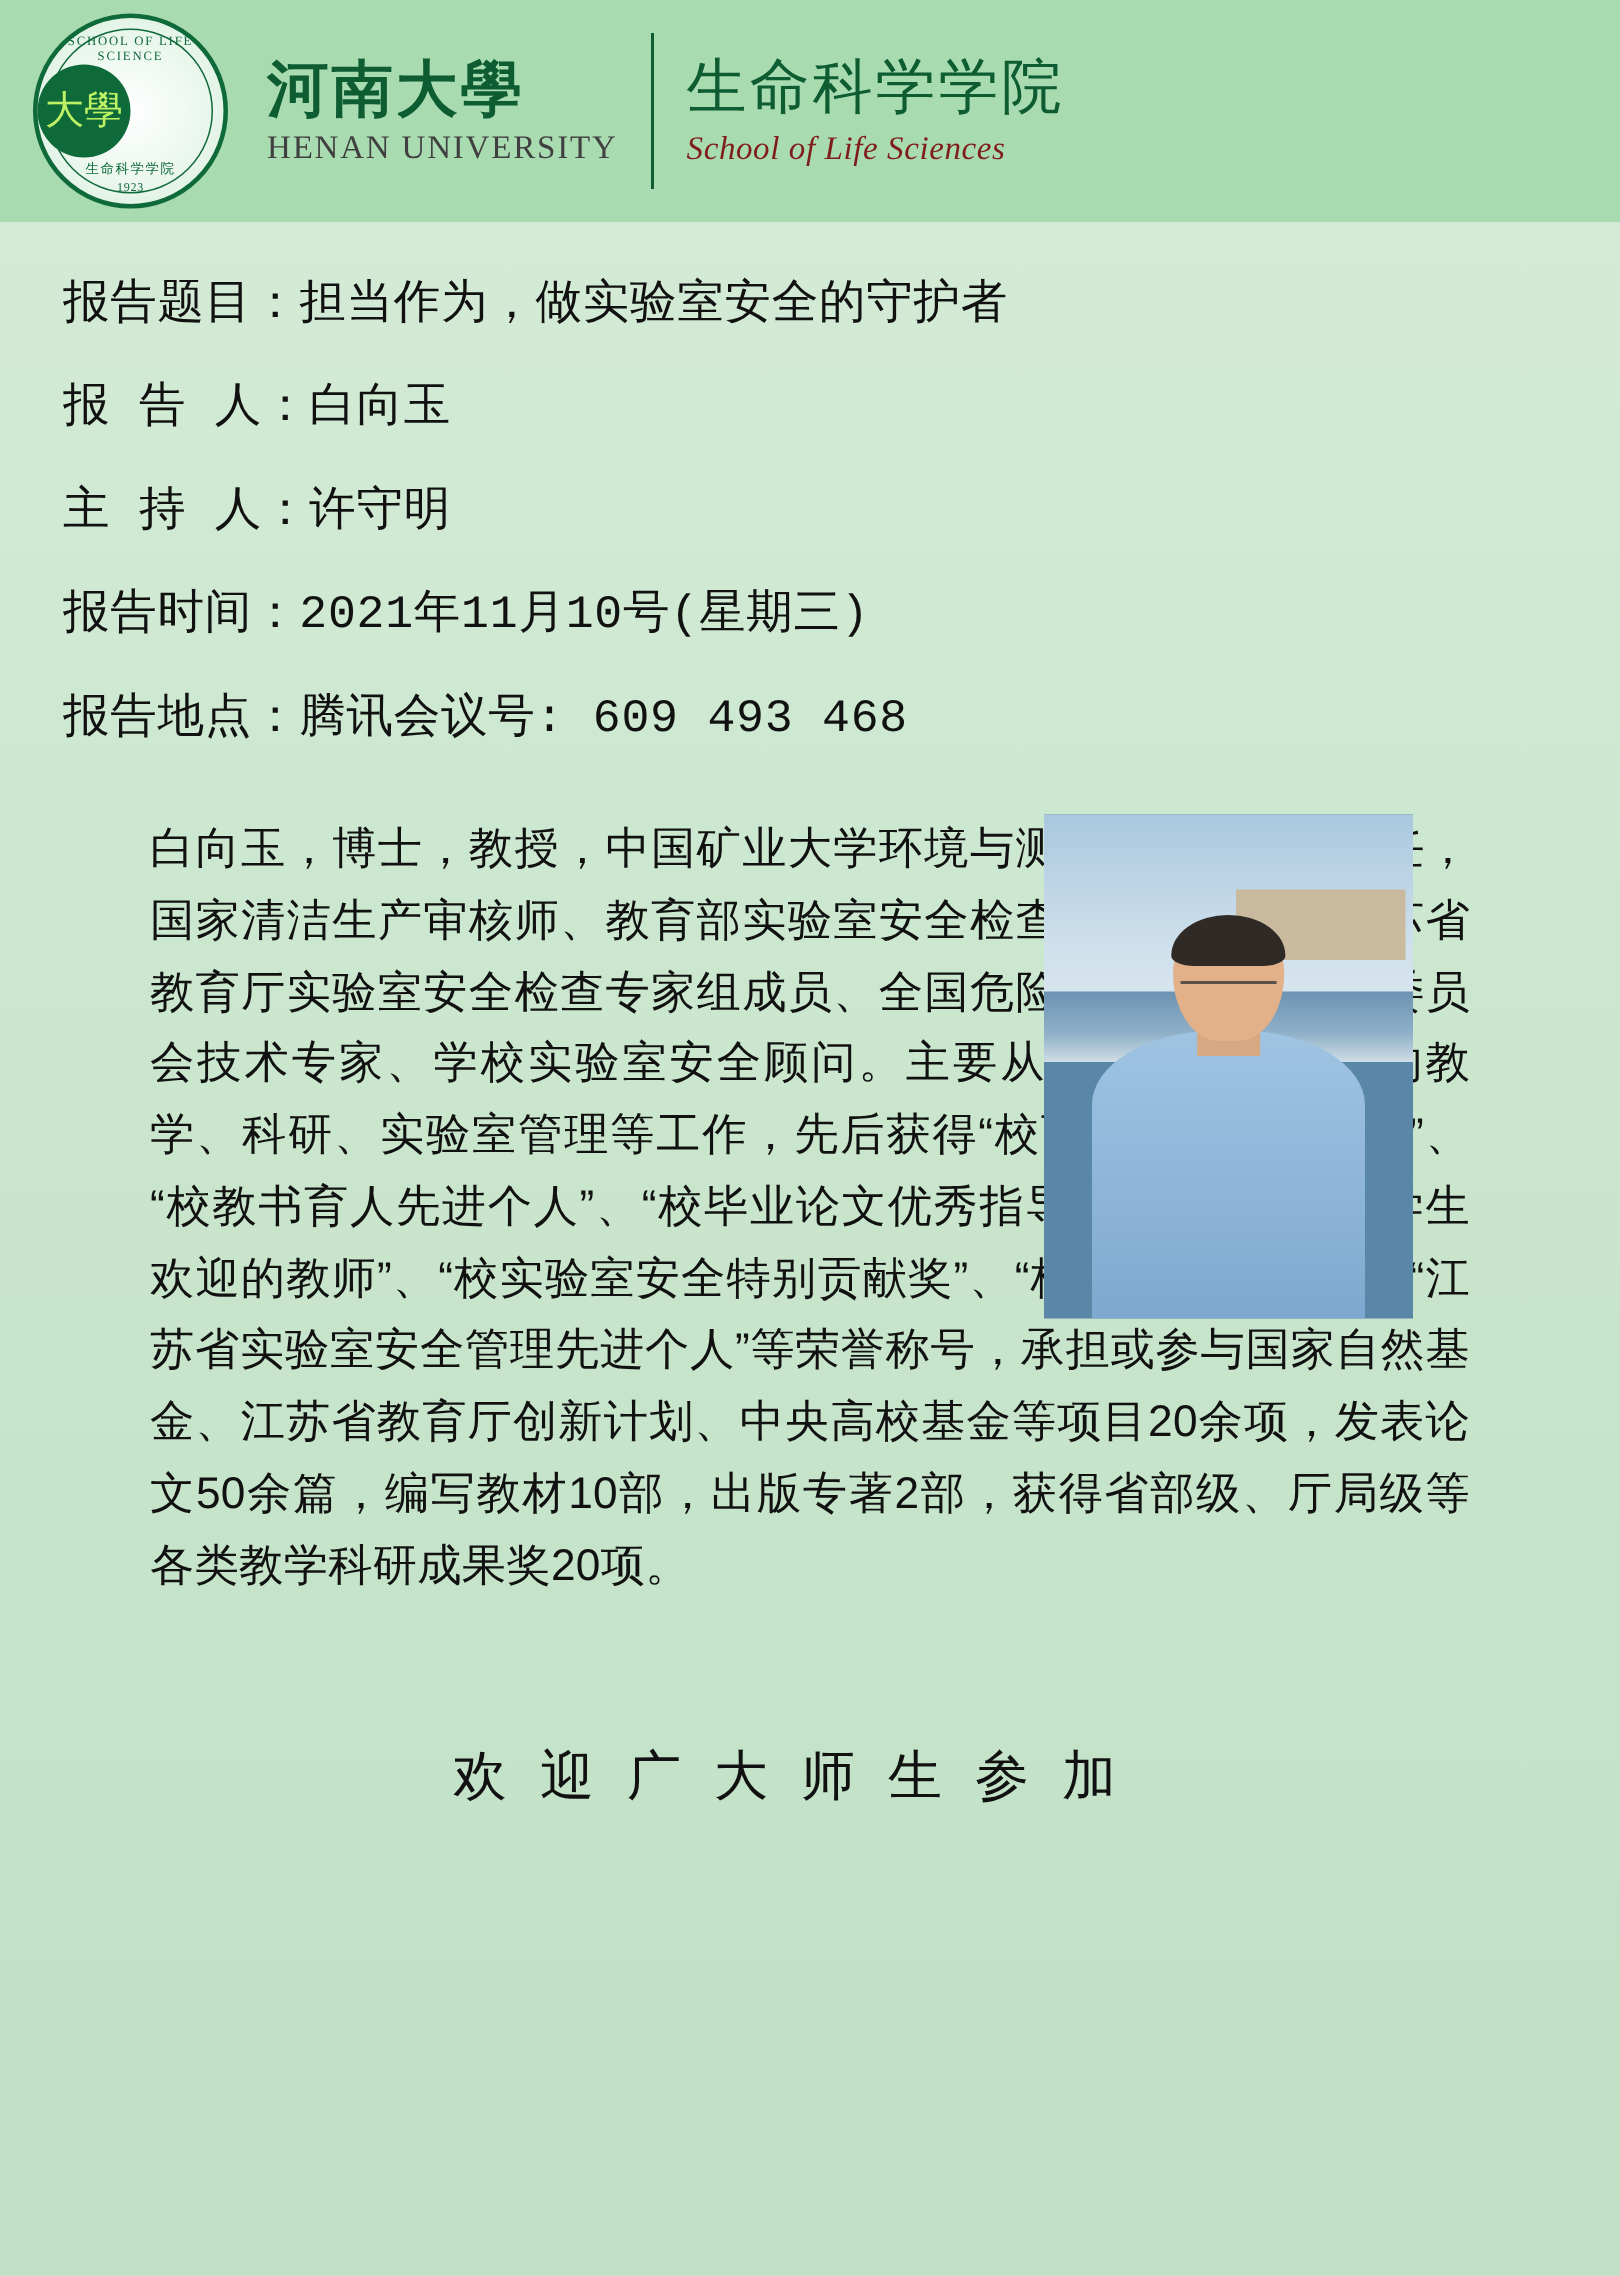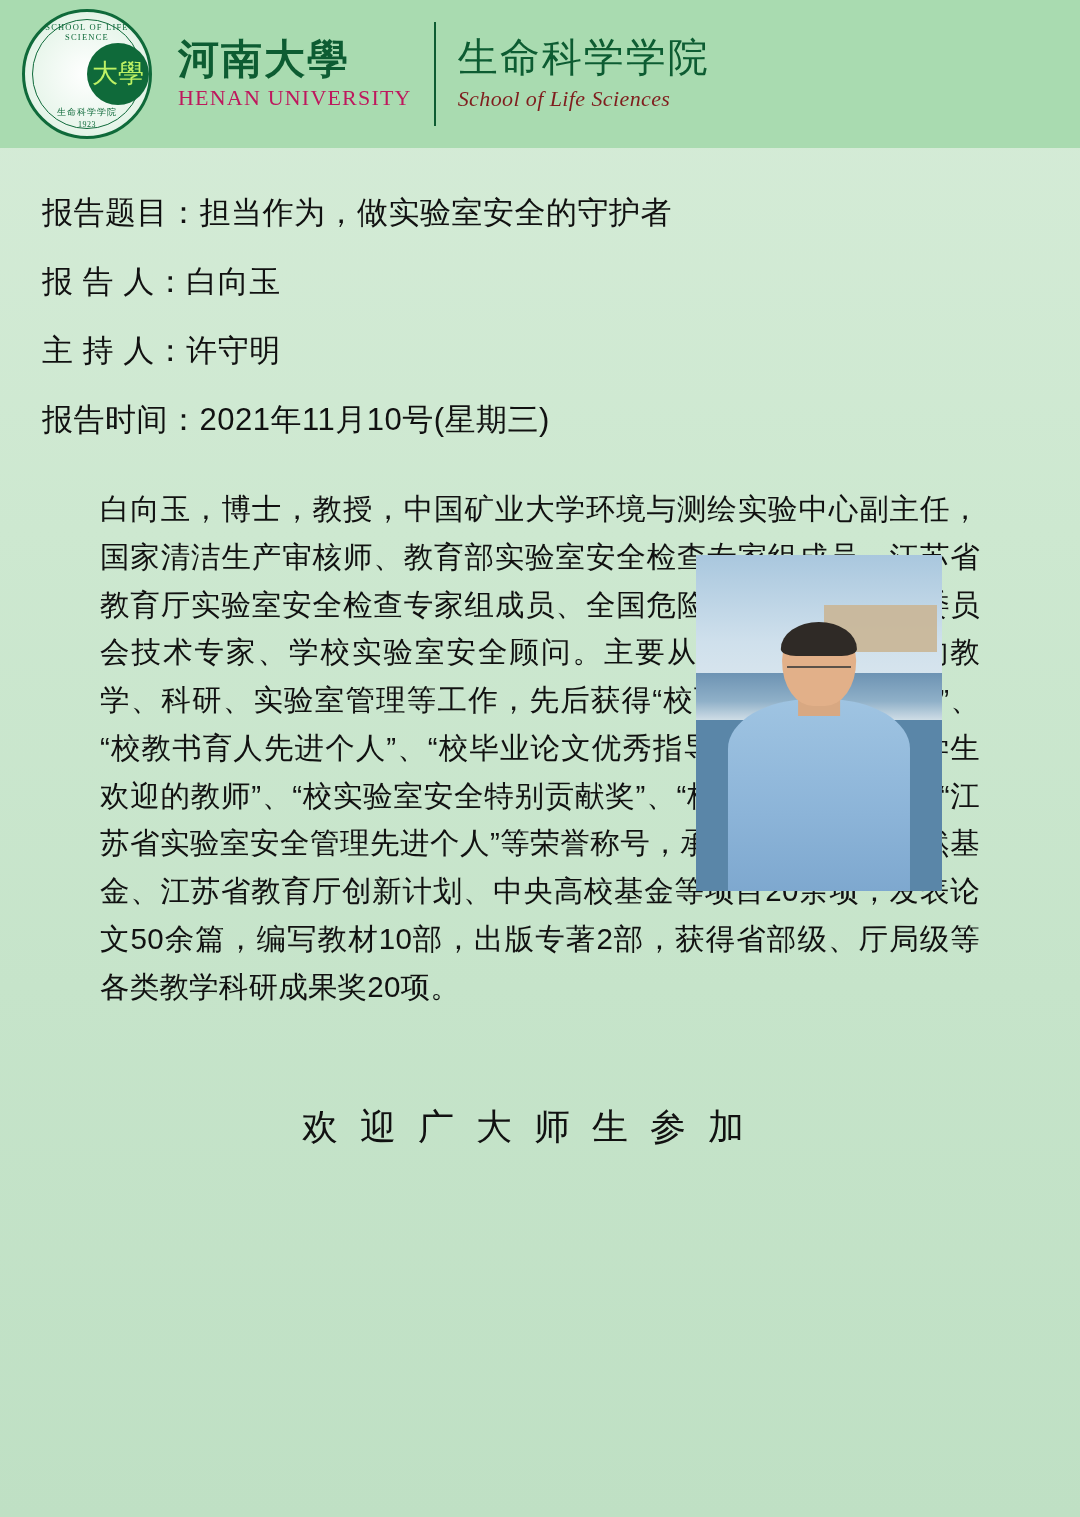--- a/index.html
+++ b/index.html
@@ -35,21 +35,21 @@
   .seal {
     width: 124px;
     height: 124px;
     border-radius: 50%;
     border: 3px solid #0f6a3a;
     background: radial-gradient(circle at 50% 50%, #ffffff 0%, #e9f6ec 60%, #d3ecd8 100%);
     position: relative;
     flex: 0 0 auto;
     display: flex;
     align-items: center;
-    justify-content: flex-end;
+    justify-content: flex-start;
   }
   .seal .ring {
     position: absolute;
     inset: 7px;
     border-radius: 50%;
     border: 1.5px solid #0f6a3a;
   }
   .seal .inner-disc {
     width: 62px;
     height: 62px;
@@ -102,21 +102,21 @@
     font-family: "Liberation Serif", "DejaVu Serif", serif;
     font-weight: bold;
     font-size: 41px;
     color: #0d5c32;
     letter-spacing: 2px;
     line-height: 1.08;
   }
   .brand-en {
     font-family: "Liberation Serif", "DejaVu Serif", serif;
     font-size: 22px;
-    color: #be185d;
+    color: #404040;
     letter-spacing: 1.2px;
     margin-top: 4px;
   }
   .brand-divider {
     width: 2px;
     height: 104px;
     background: #0d5c32;
     margin: 0 22px;
   }
   .brand-sub-block {
@@ -148,23 +148,24 @@
   .title {
     margin: 55px 0 0 32px;
     font-size: 41px;
     font-weight: bold;
     color: #111111;
     letter-spacing: 1px;
     font-family: "Liberation Sans", "DejaVu Sans", sans-serif;
   }
 
   .info {
-    margin: 44px 0 0 2px;
+    margin: 32px 0 0 2px;
     position: relative;
     z-index: 2;
+    font-family: Liberation Mono, monospace;
   }
   .info-row {
     font-size: 31px;
     color: #111111;
     margin-bottom: 27px;
     letter-spacing: 0.5px;
     white-space: nowrap;
   }
   .info-row .lbl {
     display: inline;
@@ -325,20 +326,23 @@
         <span class="lbl">报告题目：</span><span>担当作为，做实验室安全的守护者</span>
       </div>
       <div class="info-row">
         <span class="lbl">报 告 人：</span><span>白向玉</span>
       </div>
       <div class="info-row">
         <span class="lbl">主 持 人：</span><span>许守明</span>
       </div>
       <div class="info-row">
         <span class="lbl">报告时间：</span><span>2021年11月10号(星期三)</span>
+      </div>
+      <div class="info-row">
+        <span class="lbl">报告地点：</span><span>腾讯会议号: 609 493 468</span>
       </div>
     </div>
 
     <div class="portrait">
       <div class="sky"></div>
       <div class="hills"></div>
       <div class="building"></div>
       <div class="sea"></div>
       <div class="beach"></div>
       <div class="person-body"></div>

